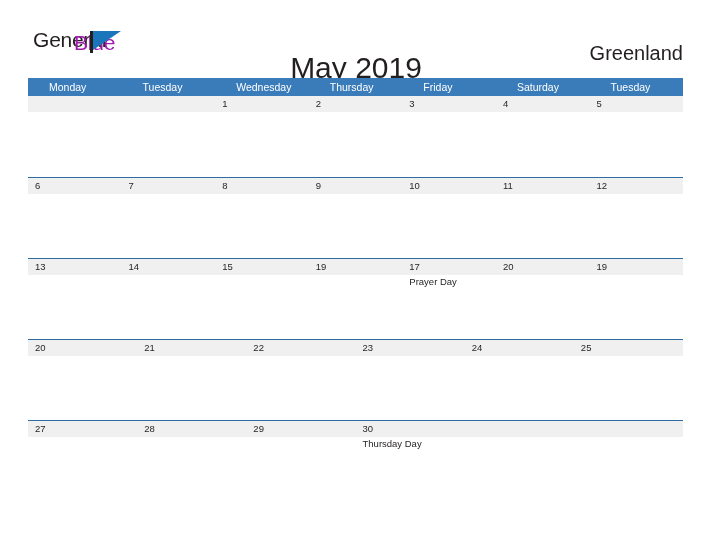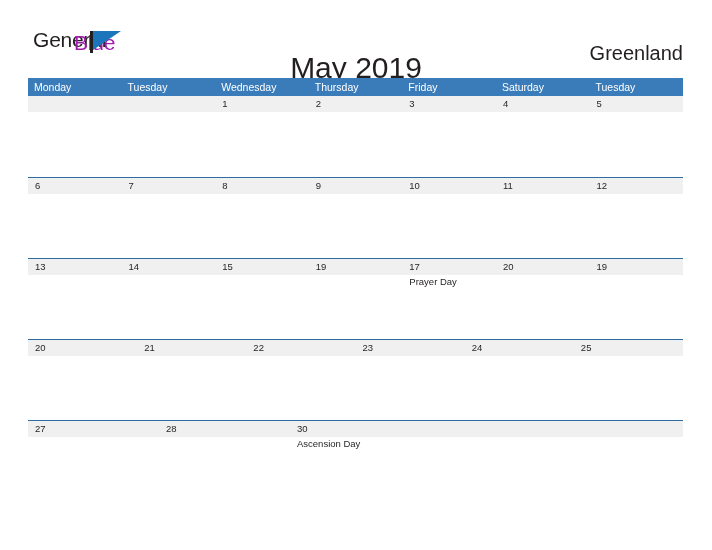--- a/index.html
+++ b/index.html
@@ -93,21 +93,21 @@
     display: flex;
     width: 655px;
     height: 18px;
     background: #3a7cb9;
   }
   .weekday-cell {
     flex: 1 1 0;
     font-size: 10.5px;
     color: #ffffff;
     line-height: 18px;
-    padding-left: 6px;
+    padding-left: 21px;
     box-sizing: border-box;
     overflow: hidden;
     white-space: nowrap;
   }
 
   .week-row {
     display: flex;
     width: 655px;
     height: 81px;
     border-top: 1px solid #2e6da4;
@@ -338,22 +338,27 @@
         <span class="day-number">27</span>
         <span class="day-event"></span>
       </div>
     <div class="day-cell">
         <span class="day-band"></span>
         <span class="day-number">28</span>
         <span class="day-event"></span>
       </div>
     <div class="day-cell">
         <span class="day-band"></span>
+        <span class="day-number">29</span>
+        <span class="day-event"></span>
+      </div>
+    <div class="day-cell">
+        <span class="day-band"></span>
         <span class="day-number">30</span>
-        <span class="day-event">Ascension Day</span>
+        <span class="day-event">Thursday Day</span>
       </div>
     <div class="day-cell">
         <span class="day-band"></span>
         <span class="day-number"></span>
         <span class="day-event"></span>
       </div>
     <div class="day-cell">
         <span class="day-band"></span>
         <span class="day-number"></span>
         <span class="day-event"></span>

